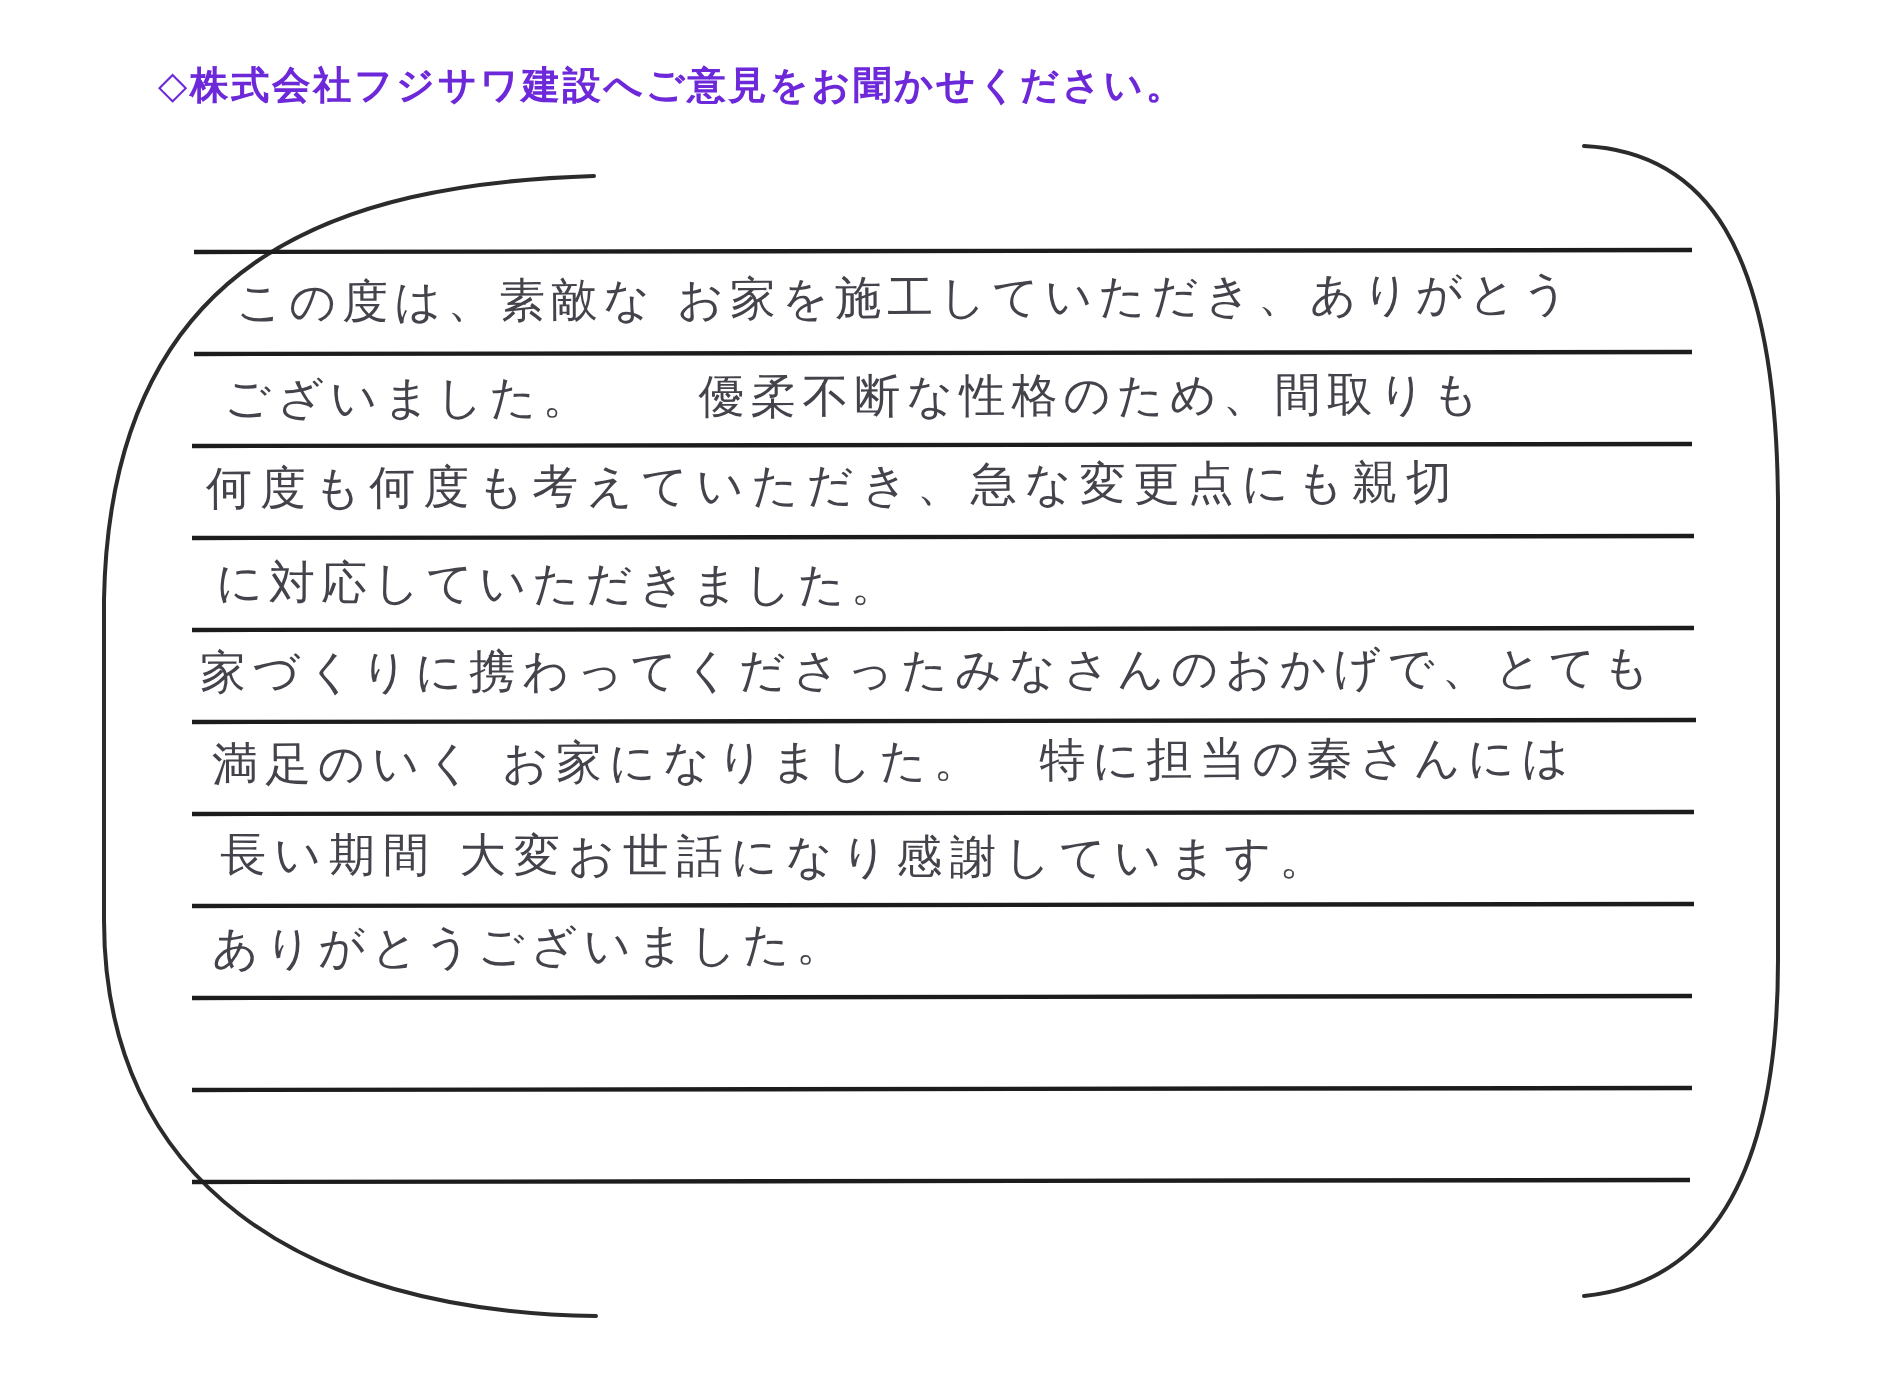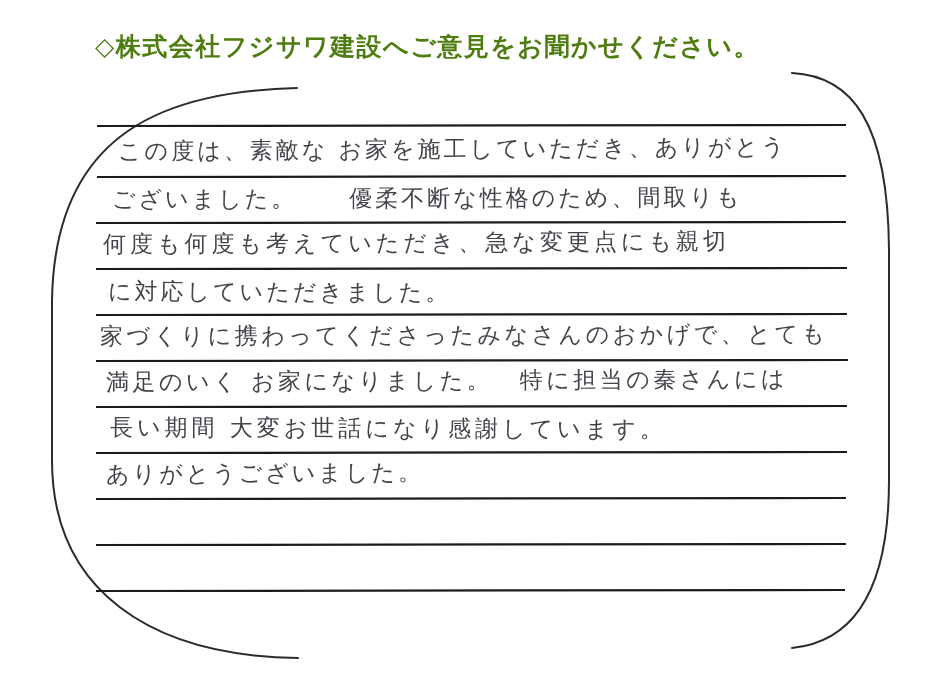--- a/index.html
+++ b/index.html
@@ -10,26 +10,26 @@
   .page {
     position: relative;
     width: 948px;
     height: 697px;
     background: #ffffff;
     overflow: hidden;
     font-family: "DejaVu Sans", sans-serif;
   }
   .header {
     position: absolute;
-    left: 95px;
+    left: 79px;
     top: 30px;
-    font-size: 25px;
+    font-size: 19px;
     font-weight: 600;
     letter-spacing: 1.5px;
-    color: #4d7c0f;
+    color: #6d28d9;
     white-space: nowrap;
   }
   .frame-svg {
     position: absolute;
     left: 0;
     top: 0;
     width: 948px;
     height: 697px;
   }
   .hw {

